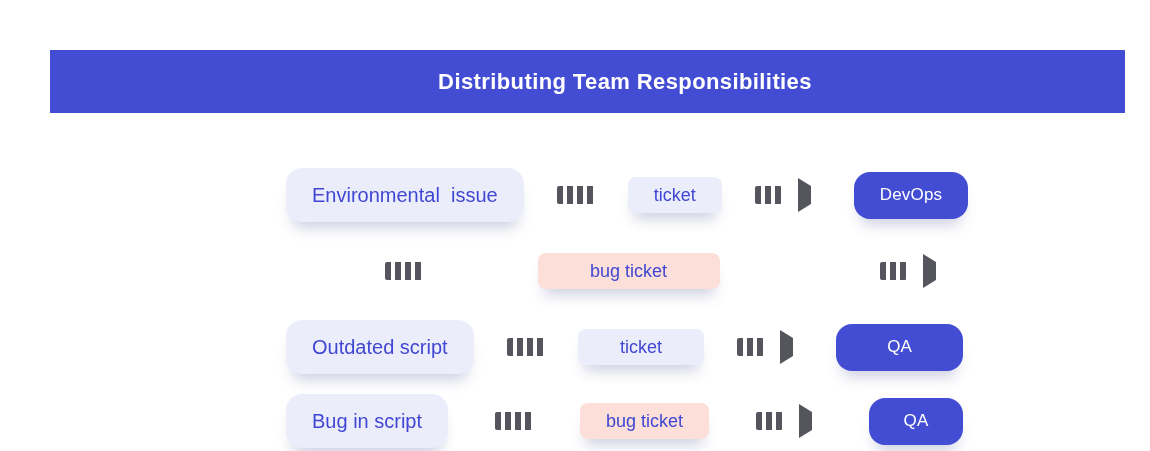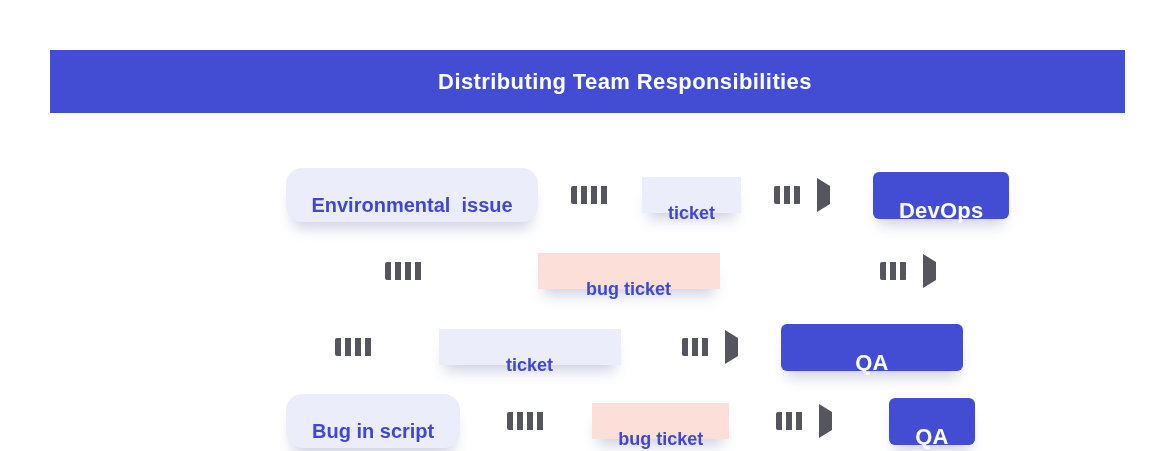--- a/index.html
+++ b/index.html
@@ -46,50 +46,50 @@
     display: flex;
     align-items: center;
   }
   .row-0 { top: 118px; }
   .row-1 { top: 194px; }
   .row-2 { top: 270px; }
   .row-3 { top: 344px; gap: 14px; }
 
   .pill {
     display: flex;
-    align-items: flex-start;
+    align-items: center;
     justify-content: center;
-    font-weight: 700;
+    font-weight: 400;
     white-space: pre;
     box-shadow: 0 12px 14px -6px rgba(96, 103, 158, 0.30);
   }
   .pill.issue {
     width: 252px;
     height: 54px;
     border-radius: 16px;
     background: var(--light-lavender);
     color: var(--label-blue);
     font-size: 20px;
   }
   .pill.ticket {
     width: 182px;
     height: 36px;
-    border-radius: 0;
+    border-radius: 8px;
     background: var(--light-lavender);
     color: var(--label-blue);
     font-size: 18px;
   }
   .pill.ticket.bug { background: var(--light-peach); }
   .pill.owner {
     width: 182px;
     height: 47px;
-    border-radius: 6px;
+    border-radius: 16px;
     background: var(--accent-blue);
     color: var(--owner-text);
-    font-size: 22px;
+    font-size: 17px;
     letter-spacing: 0.2px;
   }
   .conn {
     flex: 1;
     display: flex;
     align-items: center;
     justify-content: center;
   }
   .conn.to-owner { justify-content: flex-end; padding-right: 1px; }
   .dash {
@@ -143,20 +143,23 @@
     <div class="pill ticket bug">
       <span>bug ticket</span>
     </div>
     <div class="conn to-owner">
       <div class="dash d2"></div>
       <div class="arrowhead"></div>
     </div>
   </div>
 
   <div class="row row-2">
+    <div class="pill issue">
+      <span>Outdated script</span>
+    </div>
     <div class="conn">
       <div class="dash d1"></div>
     </div>
     <div class="pill ticket">
       <span>ticket</span>
     </div>
     <div class="conn to-owner">
       <div class="dash d2"></div>
       <div class="arrowhead"></div>
     </div>

